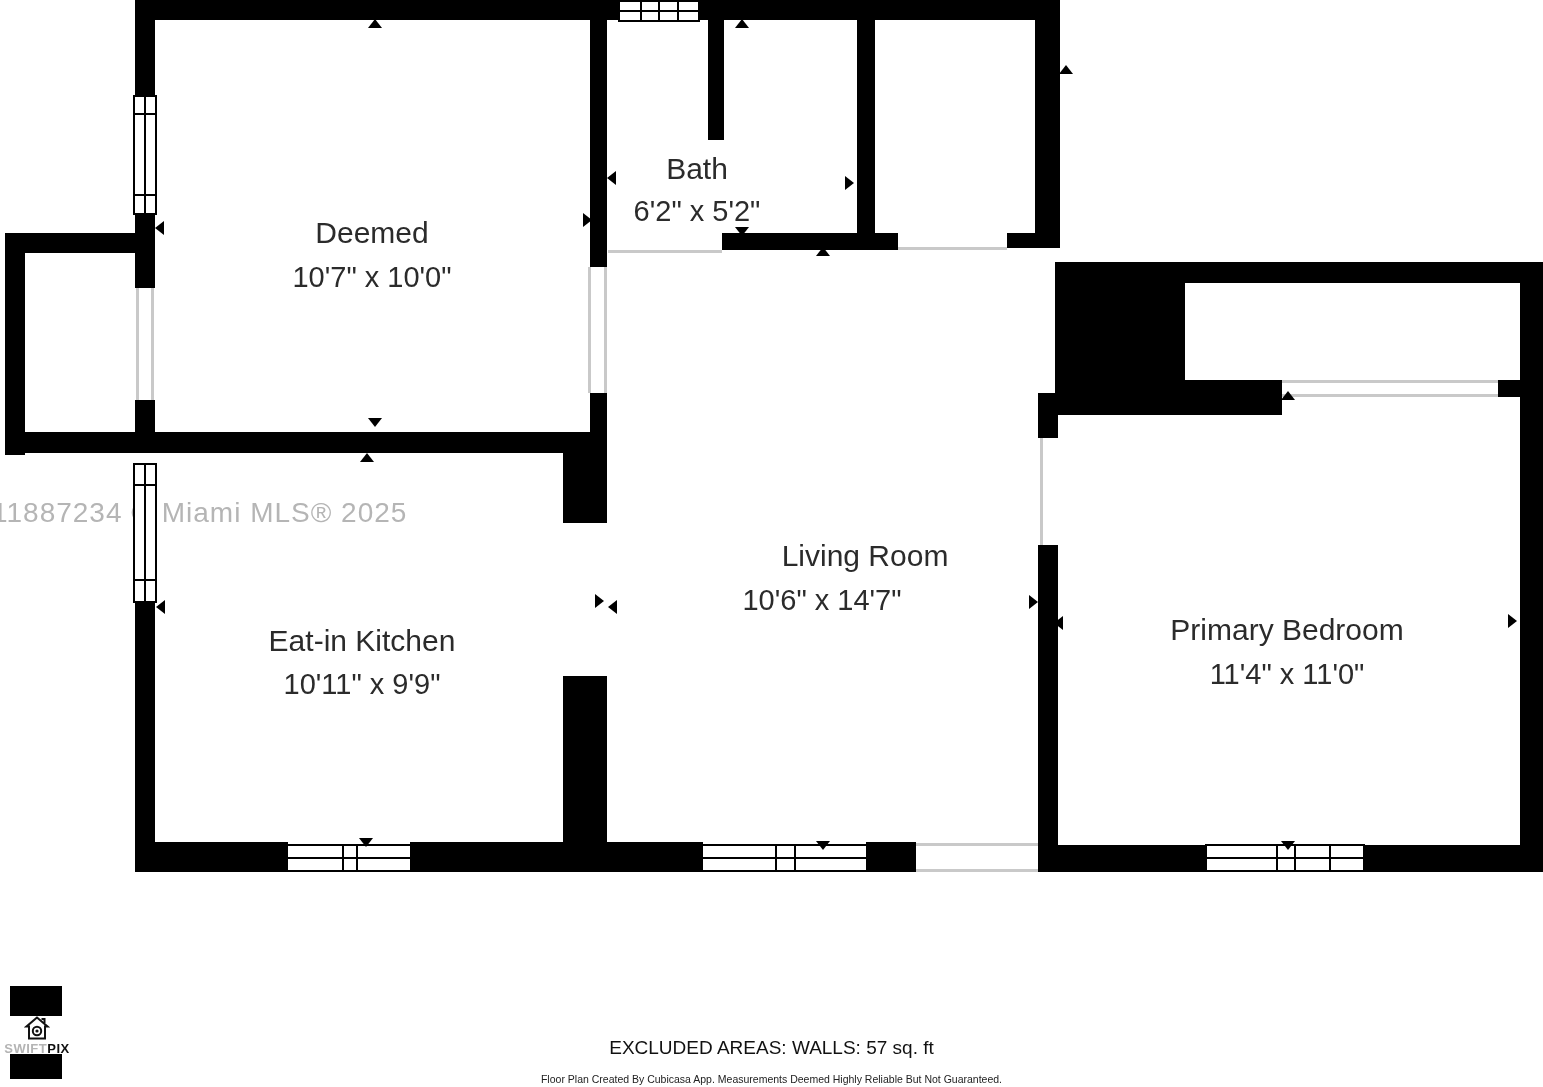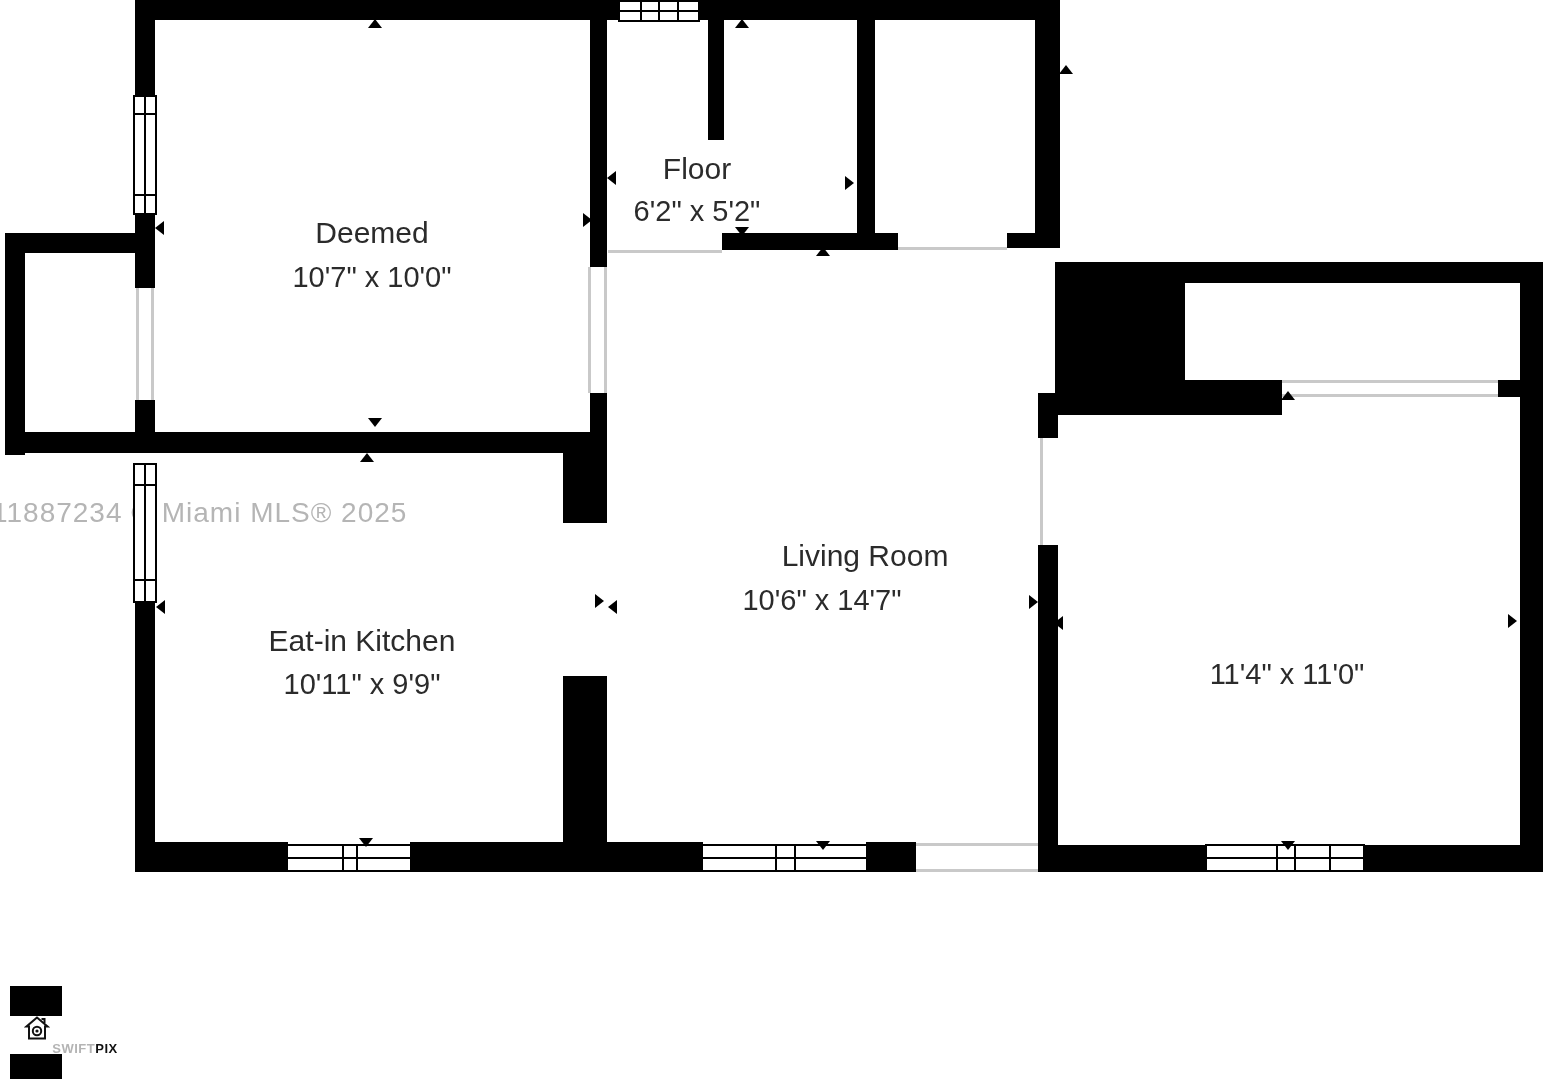--- a/index.html
+++ b/index.html
@@ -32,21 +32,21 @@
   .footer-line{position:absolute;left:0;width:100%;text-align:center;color:#111;z-index:4;}
   .f-total{top:990px;font-size:20px;font-weight:bold;}
   .f-floor{top:1014px;font-size:19px;}
   .f-excluded{top:1037px;font-size:19px;}
   .f-disclaimer{top:1073px;font-size:10.5px;color:#222;}
   .logo{position:absolute;left:0;top:980px;width:80px;z-index:5;}
   .logo .block{position:absolute;left:10px;width:52px;background:#000;}
   .logo .b1{top:6px;height:30px;}
   .logo .b2{top:74px;height:25px;}
   .logo .house{position:absolute;left:24px;top:36px;width:26px;height:24px;}
-  .logo .brand{position:absolute;left:0;top:61px;width:74px;text-align:center;font-size:13px;font-weight:bold;letter-spacing:.5px;padding-left:48px;}
+  .logo .brand{position:absolute;left:0;top:61px;width:74px;text-align:center;font-size:13px;font-weight:bold;letter-spacing:.5px;}
   .logo .brand .pre{color:#b4b4b4;}
   .logo .brand .suf{color:#111;}
 </style>
 </head>
 <body>
 
 <div id="canvas">
 
   <div class="watermark">11887234 © Miami MLS® 2025</div>
 
@@ -146,31 +146,34 @@
   <div class="arr left" style="left:1054px;top:616px;"></div>
   <div class="arr right" style="left:583px;top:213px;"></div>
   <div class="arr right" style="left:845px;top:176px;"></div>
   <div class="arr right" style="left:595px;top:594px;"></div>
   <div class="arr right" style="left:1029px;top:595px;"></div>
   <div class="arr right" style="left:1508px;top:614px;"></div>
 
   <div class="rlabel" style="left:372px;top:233px;">Deemed</div>
   <div class="rdims" style="left:372px;top:277px;">10'7" x 10'0"</div>
 
-  <div class="rlabel" style="left:697px;top:169px;">Floor</div>
+  <div class="rlabel" style="left:697px;top:169px;">Bath</div>
   <div class="rdims" style="left:697px;top:211px;">6'2" x 5'2"</div>
 
   <div class="rlabel" style="left:362px;top:641px;">Eat-in Kitchen</div>
   <div class="rdims" style="left:362px;top:684px;">10'11" x 9'9"</div>
 
   <div class="rlabel" style="left:822px;top:556px;margin-left:43px;">Living Room</div>
   <div class="rdims" style="left:822px;top:600px;">10'6" x 14'7"</div>
 
+  <div class="rlabel" style="left:1287px;top:630px;">Primary Bedroom</div>
   <div class="rdims" style="left:1287px;top:674px;">11'4" x 11'0"</div>
 
+  <div class="footer-line f-excluded">EXCLUDED AREAS: WALLS: 57 sq. ft</div>
+  <div class="footer-line f-disclaimer">Floor Plan Created By Cubicasa App. Measurements Deemed Highly Reliable But Not Guaranteed.</div>
 
   <div class="logo">
     <div class="block b1"></div>
     <div class="house">
       <svg width="26" height="24" viewBox="0 0 26 24">
         <path d="M13 1.5 L2.5 10.5 L5 10.5 L5 22.5 L21 22.5 L21 10.5 L23.5 10.5 L13 1.5 Z" fill="none" stroke="#111" stroke-width="2"></path>
         <path d="M17.5 3 L20.5 3 L20.5 7" fill="none" stroke="#111" stroke-width="2"></path>
         <circle cx="13" cy="15" r="4.2" fill="none" stroke="#111" stroke-width="2"></circle>
         <circle cx="13" cy="15" r="1.6" fill="#111"></circle>
       </svg>

